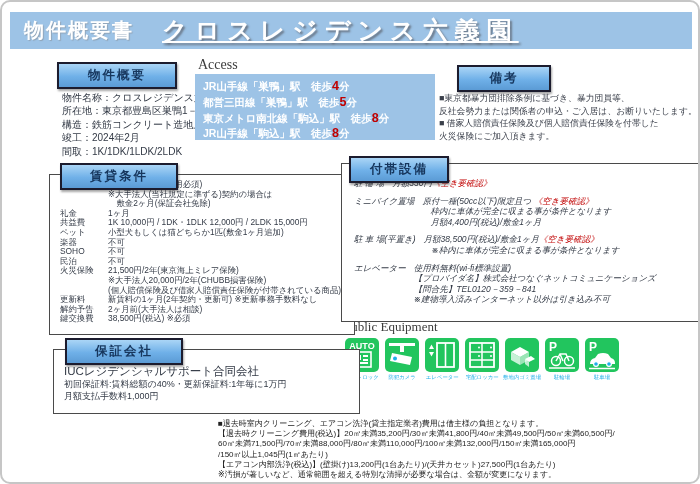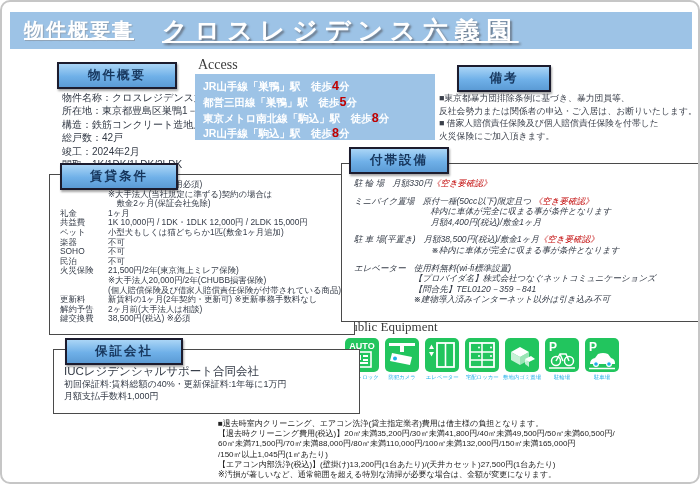--- a/index.html
+++ b/index.html
@@ -3,21 +3,21 @@
 <meta charset="utf-8">
 <style>
   html,body{margin:0;padding:0;background:#fff;}
   .page{
     position:relative;width:700px;height:484px;box-sizing:border-box;
     background:#fff;border:2px solid #c6c6c6;border-radius:10px;overflow:hidden;
     font-family:"Liberation Sans","DejaVu Sans",sans-serif;color:#333a46;
   }
   
   .header-bar{position:absolute;left:8px;top:10px;width:682px;height:37px;background:#9DC3E6;display:flex;align-items:center;}
-  .doc-label{margin-left:14px;font-size:20px;font-weight:bold;color:#fff;text-decoration:underline;letter-spacing:2px;text-shadow:1px 1px 1px #90a4b8;white-space:nowrap;}
+  .doc-label{margin-left:14px;font-size:20px;font-weight:bold;color:#fff;letter-spacing:2px;text-shadow:1px 1px 1px #90a4b8;white-space:nowrap;}
   .main-title{margin-left:28px;font-size:25px;font-weight:bold;color:#fff;letter-spacing:7px;text-shadow:2px 2px 2px rgba(100,110,125,.85);white-space:nowrap;text-decoration:underline;}
   
   .section-btn{
     position:absolute;display:flex;align-items:center;justify-content:center;
     background:linear-gradient(180deg,#aad5f6 0%,#6fb0e8 55%,#5b9bd5 100%);
     border:2px solid #1c1c2e;color:#17375E;font-weight:bold;font-size:12.5px;
     letter-spacing:2px;box-shadow:1px 2px 2px rgba(0,0,0,.35);z-index:3;white-space:nowrap;
   }
   .frame-box{position:absolute;background:#fff;border:1px solid #4a4a4a;z-index:1;}
   
@@ -63,21 +63,20 @@
   <div class="header-bar">
     <span class="doc-label">物件概要書</span>
     <span class="main-title">クロスレジデンス六義園</span>
   </div>
 
   <div class="section-btn" style="left:55px;top:60px;width:116px;height:23px;">物件概要</div>
   <div class="overview-rows">
     <div>物件名称：クロスレジデンス六義園</div>
     <div>所在地：東京都豊島区巣鴨1－4－6</div>
     <div>構造：鉄筋コンクリート造地上9階建</div>
-    <div>総戸数：42戸</div>
     <div>竣工：2024年2月</div>
     <div>間取：1K/1DK/1LDK/2LDK</div>
   </div>
 
   <div class="access-label">Access</div>
   <div class="access-box">
     <div class="access-line"><span>JR山手線「巣鴨」駅　徒歩</span><span class="access-min">4</span><span>分</span></div>
     <div class="access-line"><span>都営三田線「巣鴨」駅　徒歩</span><span class="access-min">5</span><span>分</span></div>
     <div class="access-line"><span>東京メトロ南北線「駒込」駅　徒歩</span><span class="access-min">8</span><span>分</span></div>
     <div class="access-line"><span>JR山手線「駒込」駅　徒歩</span><span class="access-min">8</span><span>分</span></div>
@@ -141,21 +140,21 @@
     <div class="r-row">
         <span class="r-label">解約予告</span>
         <span class="r-val">2ヶ月前(大手法人は相談)</span>
       </div>
     <div class="r-row">
         <span class="r-label">鍵交換費</span>
         <span class="r-val">38,500円(税込) ※必須</span>
       </div>
   </div>
 
-  <div class="section-btn" style="left:347px;top:145px;width:96px;height:23px;">付帯設備</div>
+  <div class="section-btn" style="left:347px;top:154px;width:96px;height:23px;">付帯設備</div>
   <div class="frame-box" style="left:339px;top:161px;width:356px;height:157px;"></div>
   <div class="fac-rows">
     <div class="f-row">
       <span class="f-label">駐 輪 場</span>
       <span class="f-content"><span>月額330円</span><span class="red">《空き要確認》</span></span>
     </div>
     <div class="f-row">
       <span class="f-label">ミニバイク置場</span>
       <span class="f-content">
         <div><span>原付一種(50cc以下)限定且つ </span><span class="red">《空き要確認》</span></div>

